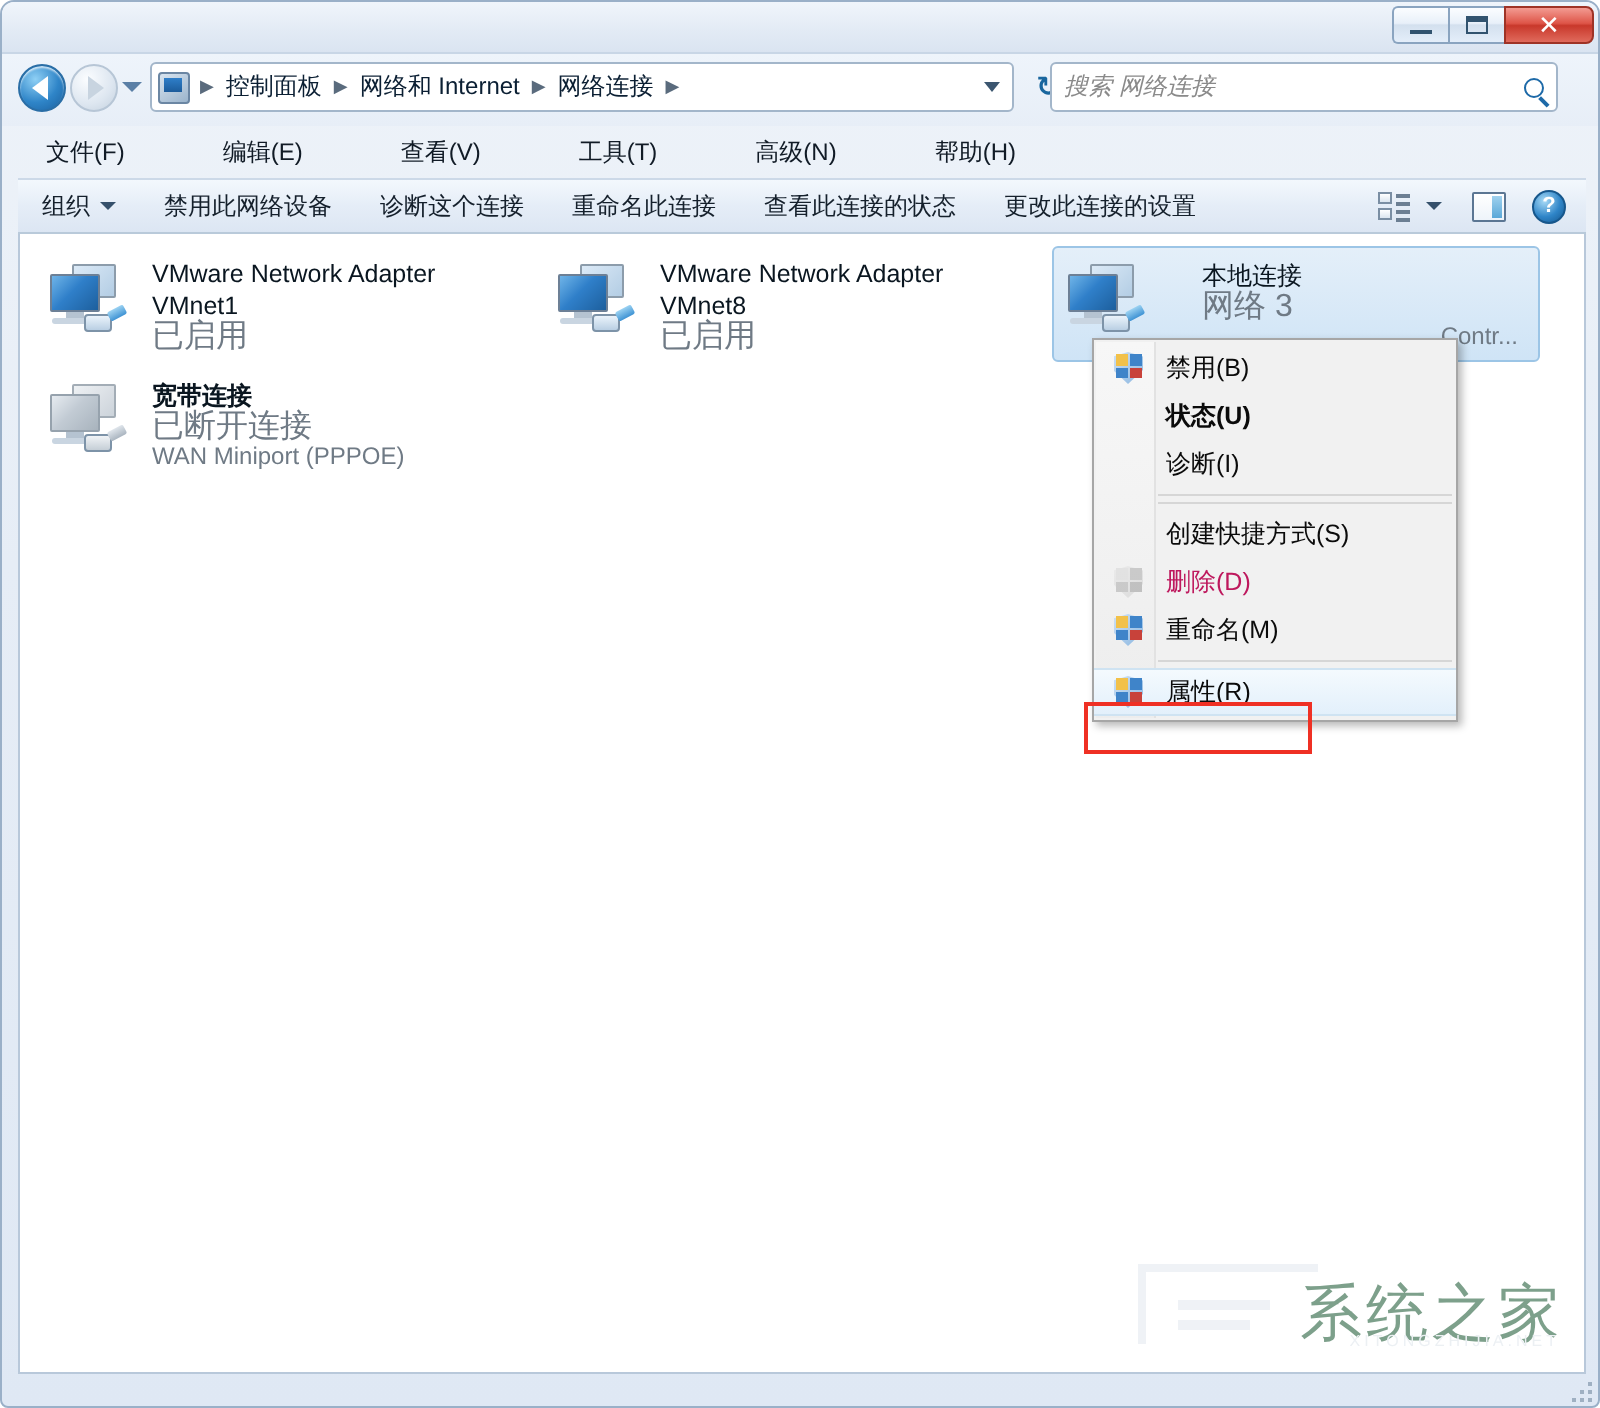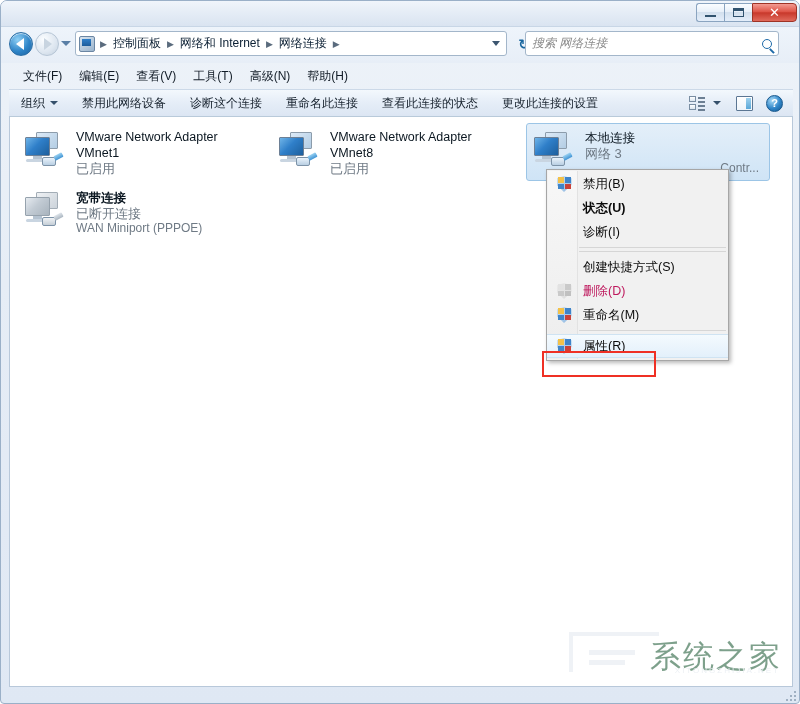--- a/index.html
+++ b/index.html
@@ -136,20 +136,21 @@
   }
   .mag:after{content:"";position:absolute;right:-4px;bottom:-4px;width:6px;height:1.8px;background:#1e6aa8;transform:rotate(45deg);}
 
   
   #menubar {
     position:absolute; left:8px; top:64px;
     width:784px; height:22px;
     display:flex; align-items:center;
     padding-left: 6px;
     background: transparent;
+    gap: 32px;
   }
   .menuitem {
     font-size:12px; color:#111b26;
     padding: 2px 9px 2px 8px;
     white-space:nowrap;
   }
 
   
   #toolbar {
     position:absolute; left:8px; top:88px;
@@ -258,21 +259,21 @@
   .grey .plug .tip { background: linear-gradient(180deg,#dfe5eb,#aab5c0); }
   .grey .plug .body { background: linear-gradient(180deg,#f0f3f6,#c5ced6); }
 
   .conn-text { padding-top:1px; min-width:0; }
   .conn-name {
     font-size:12.5px; color:#0a1620; line-height:16px;
     font-weight:normal;
   }
   .conn-name.bold { font-weight:bold; }
   .conn-sub {
-    font-size:13px; color:#6f7a85; line-height:15px;
+    font-size:16px; color:#6f7a85; line-height:15px;
   }
   .conn-sub2 {
     font-size:12px; color:#6f7a85; line-height:15px;
     white-space:nowrap; overflow:hidden; text-overflow:ellipsis;
   }
 
   
   #ctxmenu {
     position:absolute;
     left: 545px; top: 168px;
@@ -490,21 +491,21 @@
             <div class="body"></div>
             <div class="tip"></div>
           </div>
       </div>
       <div class="conn-text">
         <div class="conn-name">VMware Network Adapter VMnet8</div>
         <div class="conn-sub">已启用</div>
       </div>
     </div>
 
-    <div class="conn-item selected" style="left:516px; top:6px; width:244px;">
+    <div class="conn-item selected" style="left:516px; top:6px; width:244px;gap:16px;">
       <div class="conn-icon">
         <div class="mon-back"></div>
           <div class="mon-front"></div>
         <div class="mon-stand"></div>
           <div class="mon-base"></div>
         <div class="plug">
             <div class="body"></div>
             <div class="tip"></div>
           </div>
       </div>

